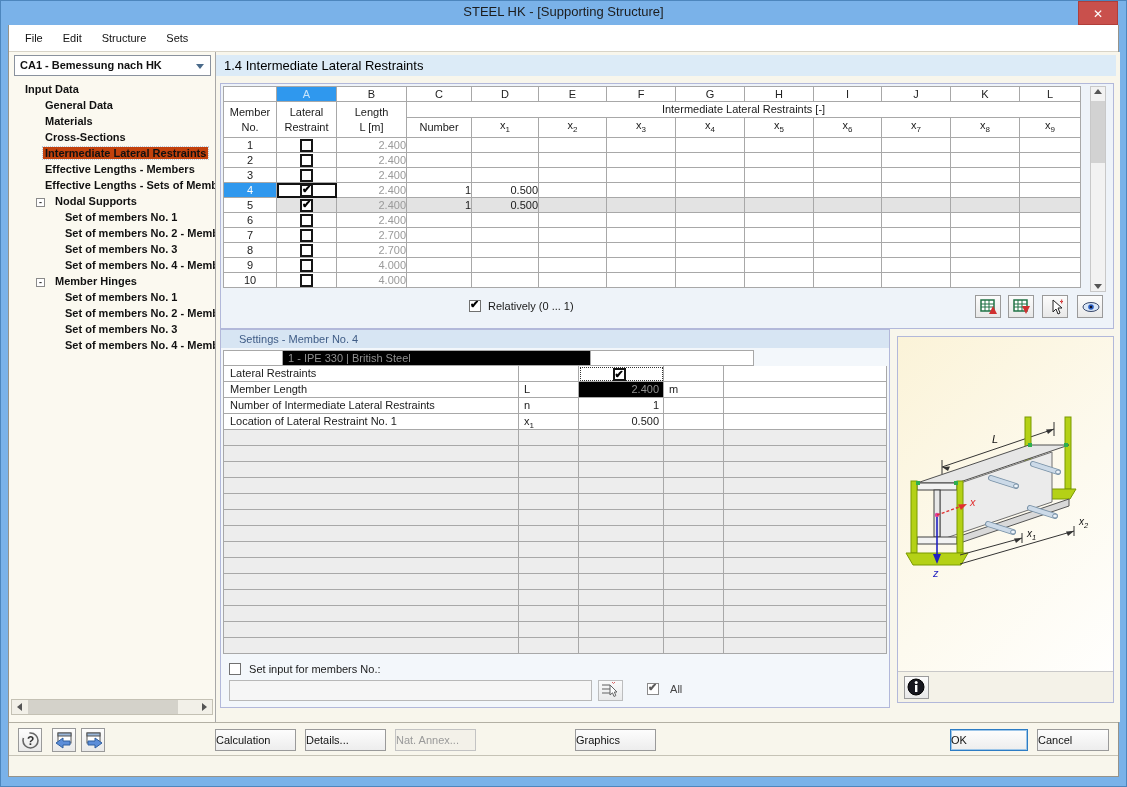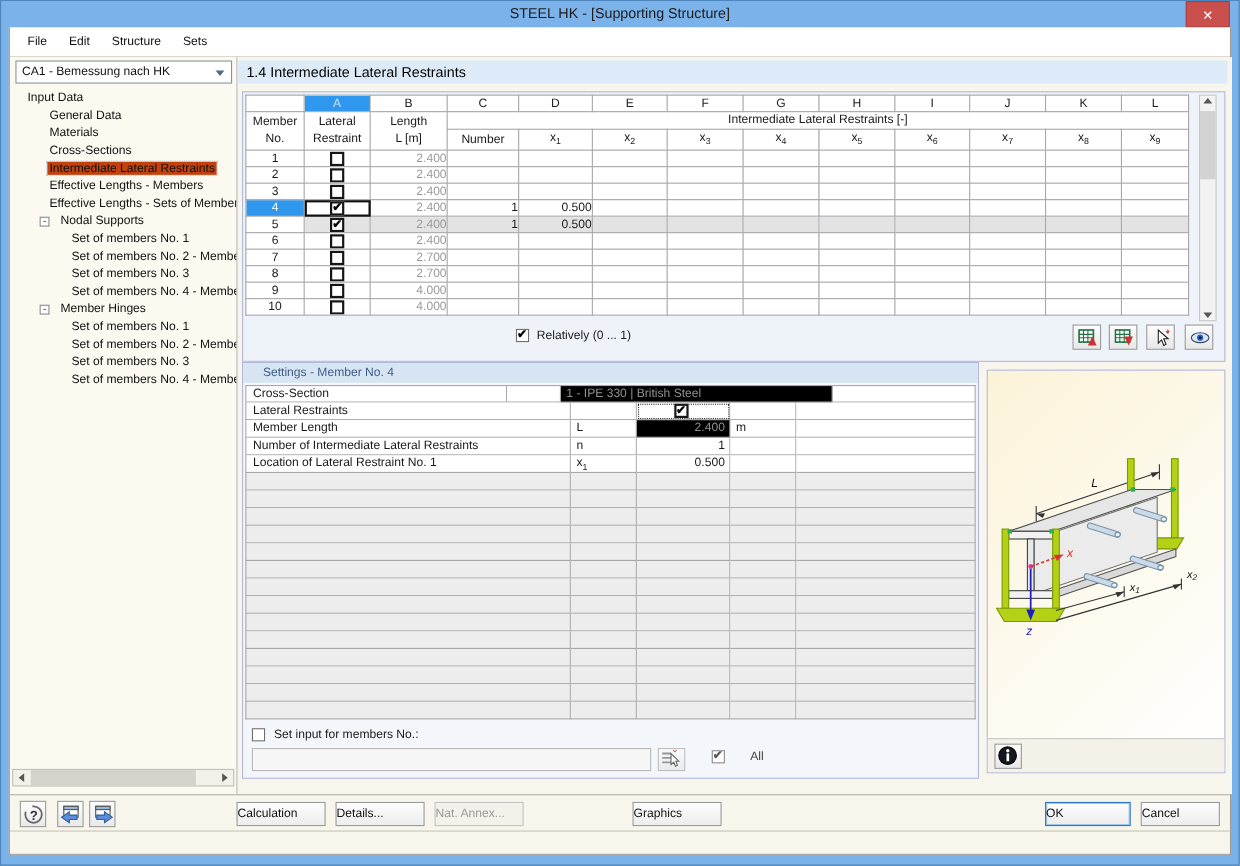--- a/index.html
+++ b/index.html
@@ -16,21 +16,21 @@
                font-size:12px; cursor:default; border:1px solid #b03e3a; }
   
   .content { position:absolute; left:8px; top:25px; width:1111px; height:752px;
              background:#f8f6ec; border:1px solid #96938a; border-top:none; }
   
   .menubar { position:absolute; left:0; top:0; width:100%; height:27px; background:#ffffff;
              border-bottom:1px solid #d8d4c8; line-height:26px; padding-left:6px; }
   .menu-item { display:inline-block; padding:0 10px; font-size:11px; color:#111; }
   
   .leftpanel { position:absolute; left:0; top:27px; width:207px; height:670px;
-               background:#fbf9f0; border-right:1px solid #a8a8a8; overflow:hidden; }
+               background:#fbf9f0; border-right:1px solid #a8a8a8; overflow:hidden;font-weight:bold; }
   .case-select { position:absolute; left:5px; top:3px; width:197px; height:21px; background:#fff;
                  border:1px solid #8a929e; line-height:19px; padding-left:5px; color:#111; }
   .case-select .chev { position:absolute; right:6px; top:8px; width:0; height:0;
                  border-left:4px solid transparent; border-right:4px solid transparent;
                  border-top:5px solid #4a6a8a; }
   .nav-tree { position:absolute; left:0; top:29px; width:100%; }
   .tree-item { position:relative; height:16px; line-height:16px; white-space:nowrap;
                overflow:hidden; color:#111; }
   .tree-item .lbl { padding:0 2px; }
   .tree-item.lvl0 .lbl { margin-left:14px; }
@@ -123,21 +123,21 @@
   .scell.merged { width:308px; text-align:left; padding-left:5px; }
   .scell.cbcell { text-align:center; outline:1px dotted #333; outline-offset:-2px; }
   .srow.empty .scell { background:#ededed; }
   .set-input-row { position:absolute; left:8px; top:332px; }
   .set-input-row span.t { margin-left:5px; vertical-align:middle; }
   .members-input { position:absolute; left:8px; top:350px; width:363px; height:21px;
                    background:#f6f6f6; border:1px solid #b8b8b8; }
   .pick-btn { position:absolute; left:377px; top:350px; width:25px; height:21px;
               background:linear-gradient(#fbfbfb,#e6e6e6); border:1px solid #aaa; opacity:.75; }
   .all-cb { position:absolute; left:426px; top:352px; }
-  .all-cb span.t { margin-left:20px; vertical-align:middle; color:#444;text-align:center; }
+  .all-cb span.t { margin-left:8px; vertical-align:middle; color:#444;text-align:center; }
   
   .beampanel { position:absolute; left:681px; top:284px; width:217px; height:367px;
                border:1px solid #b2b8da;
                background:linear-gradient(135deg,#fbf3d8 0%, #fdfaef 55%, #ffffff 100%); }
   .beampanel .foot { position:absolute; left:0; bottom:0; width:100%; height:31px;
                border-top:1px solid #c8c8c8; background:#f4f2e8; }
   .info-btn { position:absolute; left:6px; top:4px; width:25px; height:23px;
               background:linear-gradient(#fcfcfc,#e8e8e8); border:1px solid #9a9a9a; }
   
   .bottombar { position:absolute; left:0; top:697px; width:100%; height:33px;
@@ -459,21 +459,20 @@
             <circle cx="9" cy="8" r="2.8" fill="#2b5fc4"></circle>
               <circle cx="9" cy="8" r="1.2" fill="#101020"></circle>
           </svg>
         </div>
       </div>
 
       <div class="settingsgroup">
         <div class="settings-title">Settings - Member No. 4</div>
         <div class="sgrid" id="sgrid-mount">
             <div class="srow">
-              <div class="scell sc-label">Cross-Section</div>
               <div class="scell sc-sym"></div>
               <div class="scell merged gray">1 - IPE 330 | British Steel</div>
               <div class="scell sc-ext"></div>
             </div>
             <div class="srow">
               <div class="scell sc-label">Lateral Restraints</div>
               <div class="scell sc-sym"></div>
               <div class="scell sc-val cbcell" style="text-align: center;"><span class="cb bold checked"></span></div>
               <div class="scell sc-unit"></div>
               <div class="scell sc-ext"></div>

